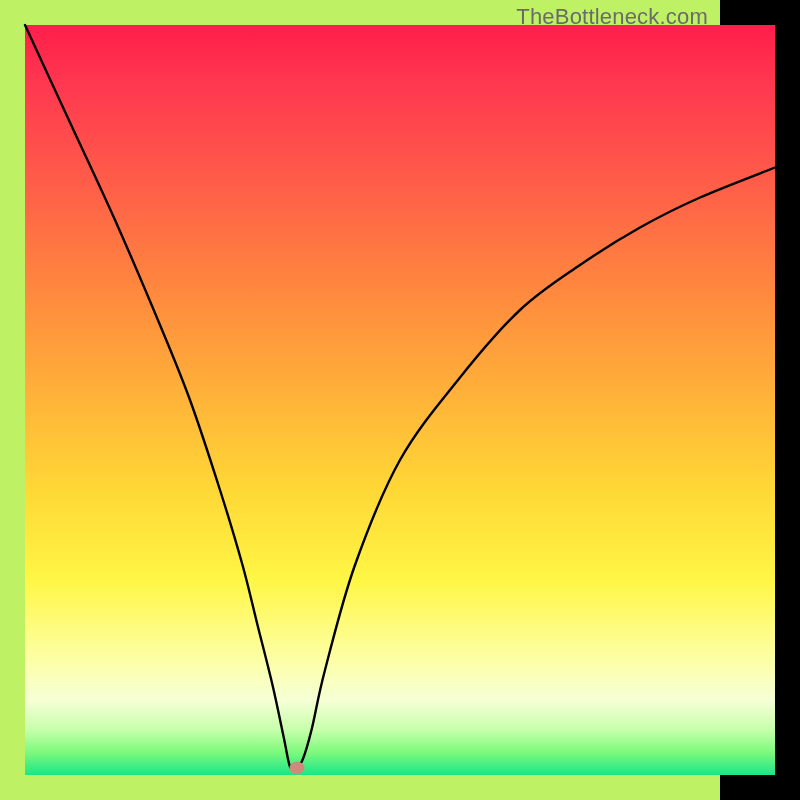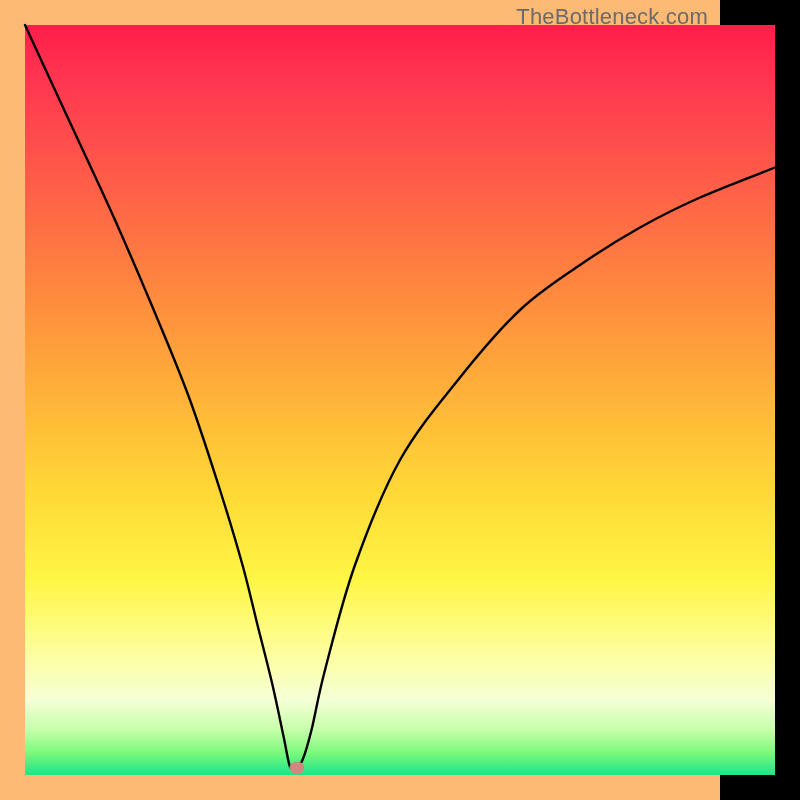--- a/index.html
+++ b/index.html
@@ -8,21 +8,21 @@
     width: 800px;
     height: 800px;
     overflow: hidden;
     background: #000;
     font-family: Arial, Helvetica, sans-serif;
   }
   .frame {
     position: relative;
     width: 720px;
     height: 800px;
-    background: #fdba74;
+    background: #bef264;
   }
   .plot-area {
     position: absolute;
     left: 25px;
     top: 25px;
     width: 750px;
     height: 750px;
     
     background: linear-gradient(
       to bottom,

